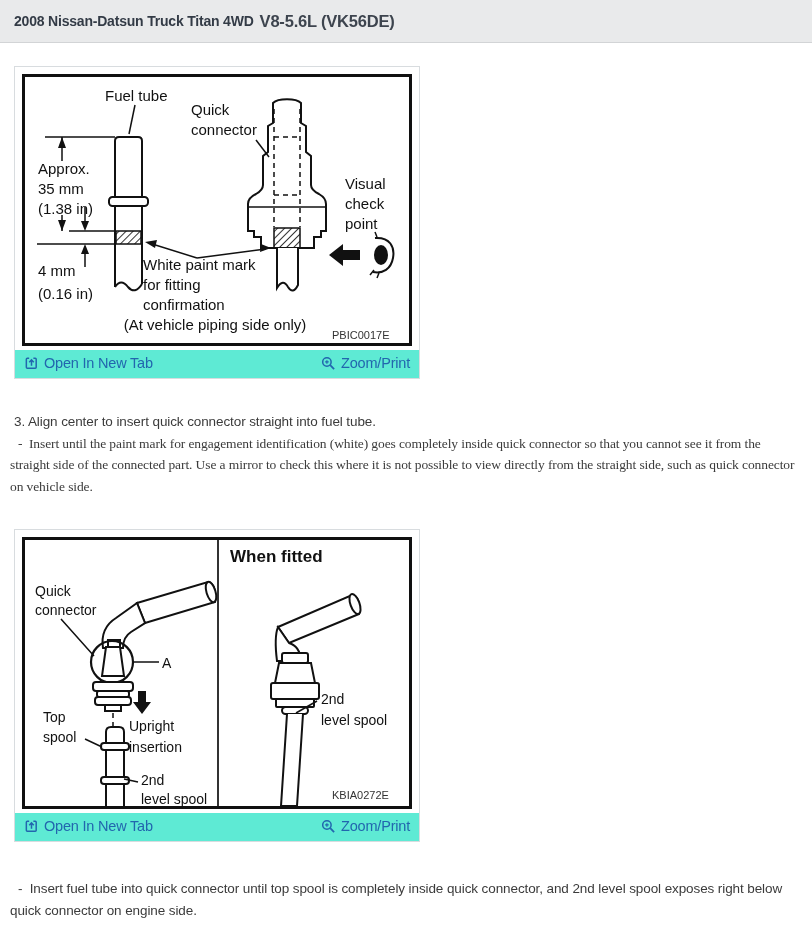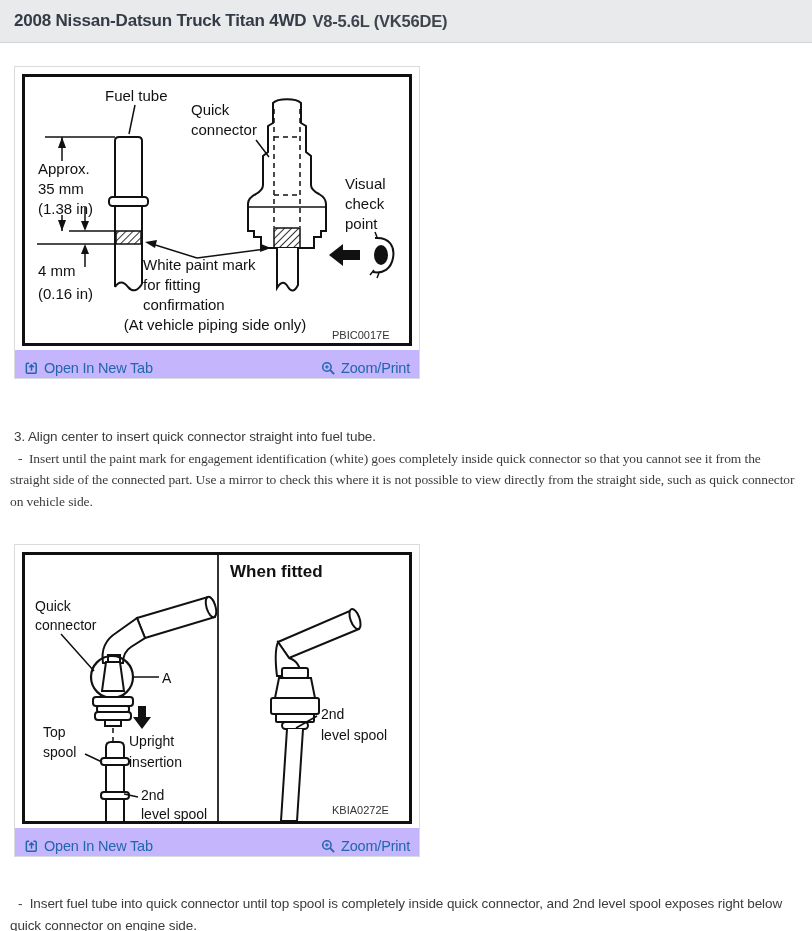--- a/index.html
+++ b/index.html
@@ -6,33 +6,33 @@
   body{
     width:812px;height:931px;overflow:hidden;background:#ffffff;
     font-family:"Liberation Sans",sans-serif;
     -webkit-font-smoothing:antialiased;
   }
   
   .hdr{
     height:42px;background:#e9eaeb;border-bottom:1px solid #d2d4d6;
     display:flex;align-items:center;padding:0 14px;
   }
-  .hdr .t-bold{font-size:17px;font-weight:700;color:#333b46;letter-spacing:-0.2px;}
+  .hdr .t-bold{font-size:14px;font-weight:700;color:#333b46;letter-spacing:-0.2px;}
   .hdr .t-sub{font-size:16.5px;font-weight:700;color:#3d444e;margin-left:6px;letter-spacing:-0.2px;}
   
   .figure-card{
     width:404px;margin-left:14px;border:1px solid #d8dcdf;background:#fff;
   }
   .card1{margin-top:23px;}
   .card2{margin-top:32px;}
   .figure-frame{padding:7px 7px 4px 7px;}
   .figure-frame svg{display:block;border:3px solid #101010;background:#fff;}
   .figure-links{
-    height:26px;display:flex;justify-content:space-between;align-items:flex-end;
-    padding:0 9px 2px 9px;background:#c4b5fd;
+    height:26px;display:flex;justify-content:space-between;align-items:center;
+    padding:0 9px 2px 9px;background:#5eead4;
   }
   .figlink{
     display:flex;align-items:center;gap:5px;color:#2266ae;font-size:14.5px;
     text-decoration:none;cursor:pointer;letter-spacing:-0.2px;
   }
   .figlink svg{display:block;}
   
   .ln{stroke:#111;stroke-width:2;fill:none;}
   .ln15{stroke:#111;stroke-width:1.5;fill:none;}
   .fw{fill:#fff;stroke:#111;stroke-width:2;}
@@ -40,21 +40,21 @@
   .blk{fill:#111;stroke:none;}
   .lbl1{font-family:"Liberation Sans",sans-serif;font-size:15px;fill:#111;}
   .lbl2{font-family:"Liberation Sans",sans-serif;font-size:14px;fill:#111;}
   .code{font-family:"Liberation Sans",sans-serif;font-size:11px;fill:#333;}
   .bold-title{font-family:"Liberation Sans",sans-serif;font-size:17px;font-weight:700;fill:#111;}
   
   .para{
     margin:0 16px 0 10px;font-size:13.5px;line-height:21.5px;color:#3b3b3b;
     letter-spacing:-0.1px;white-space:pre-wrap;
   }
-  .p-step{margin-top:47px;text-indent:4px;}
+  .p-step{margin-top:32px;text-indent:4px;}
   .p-sub{text-indent:8px;font-family:Liberation Serif, serif;}
   .p-note{margin-top:36px;text-indent:8px;}
 </style>
 </head>
 <body>
 
 <div class="hdr">
   <span class="t-bold">2008 Nissan-Datsun Truck Titan 4WD</span>
   <span class="t-sub">V8-5.6L (VK56DE)</span>
 </div>

